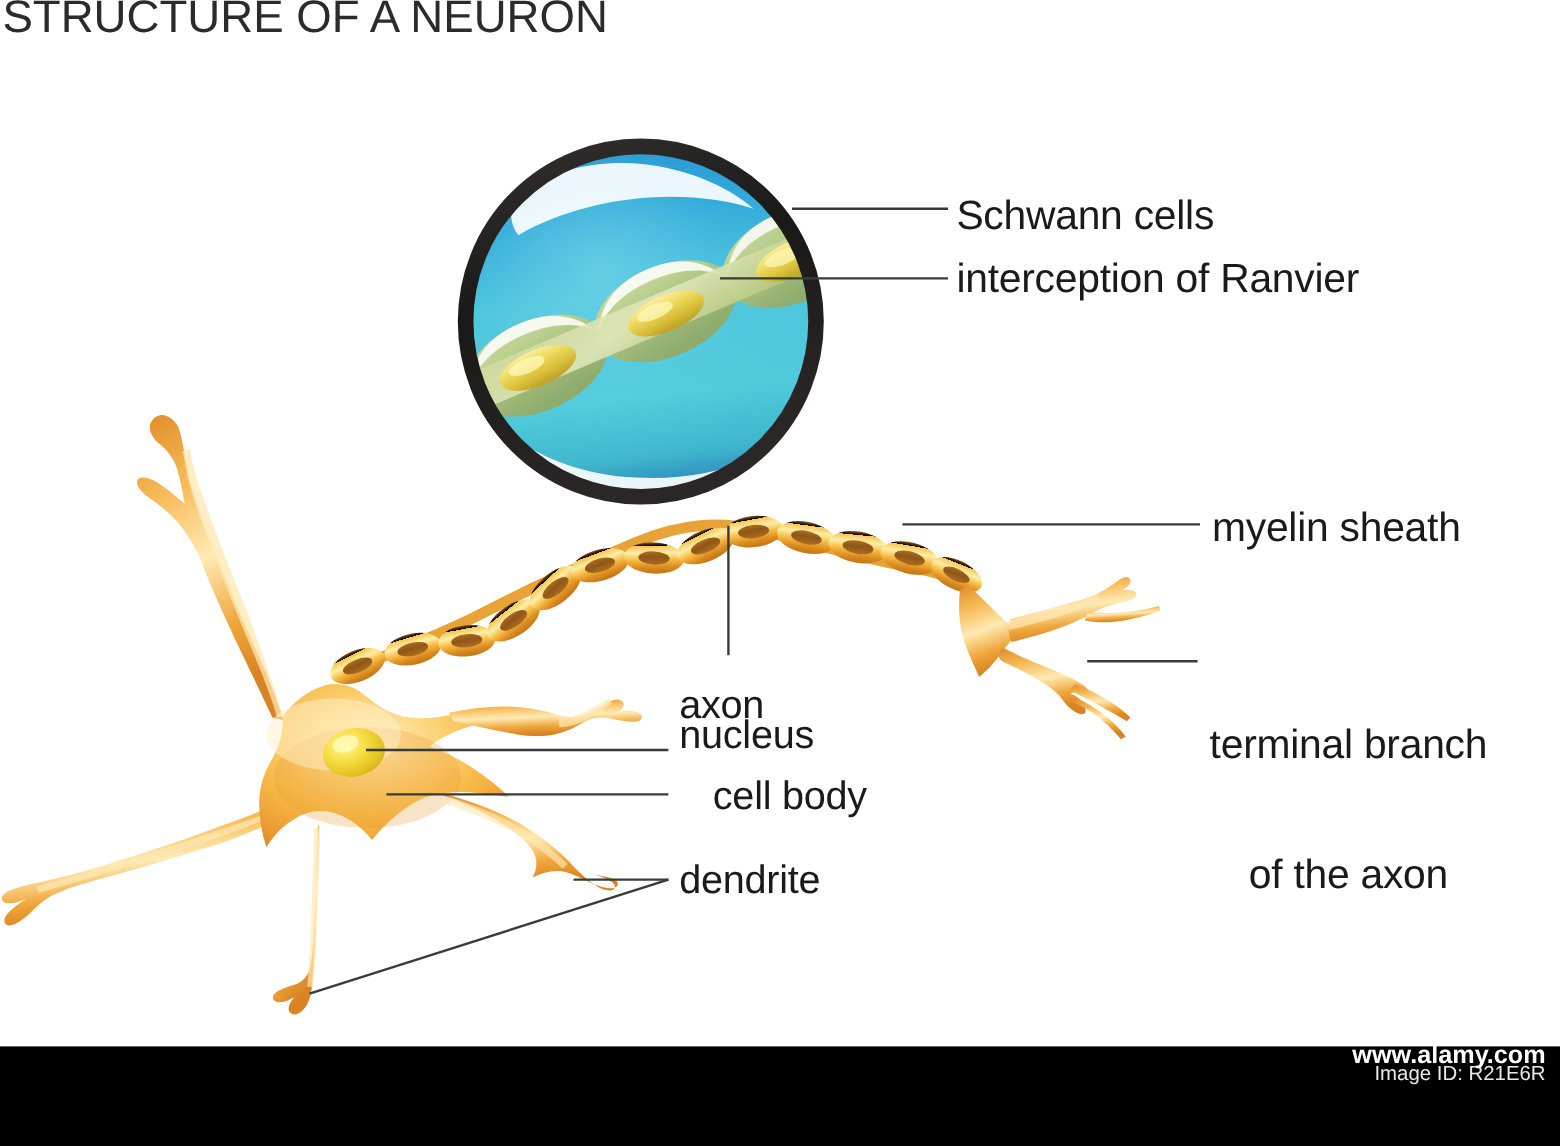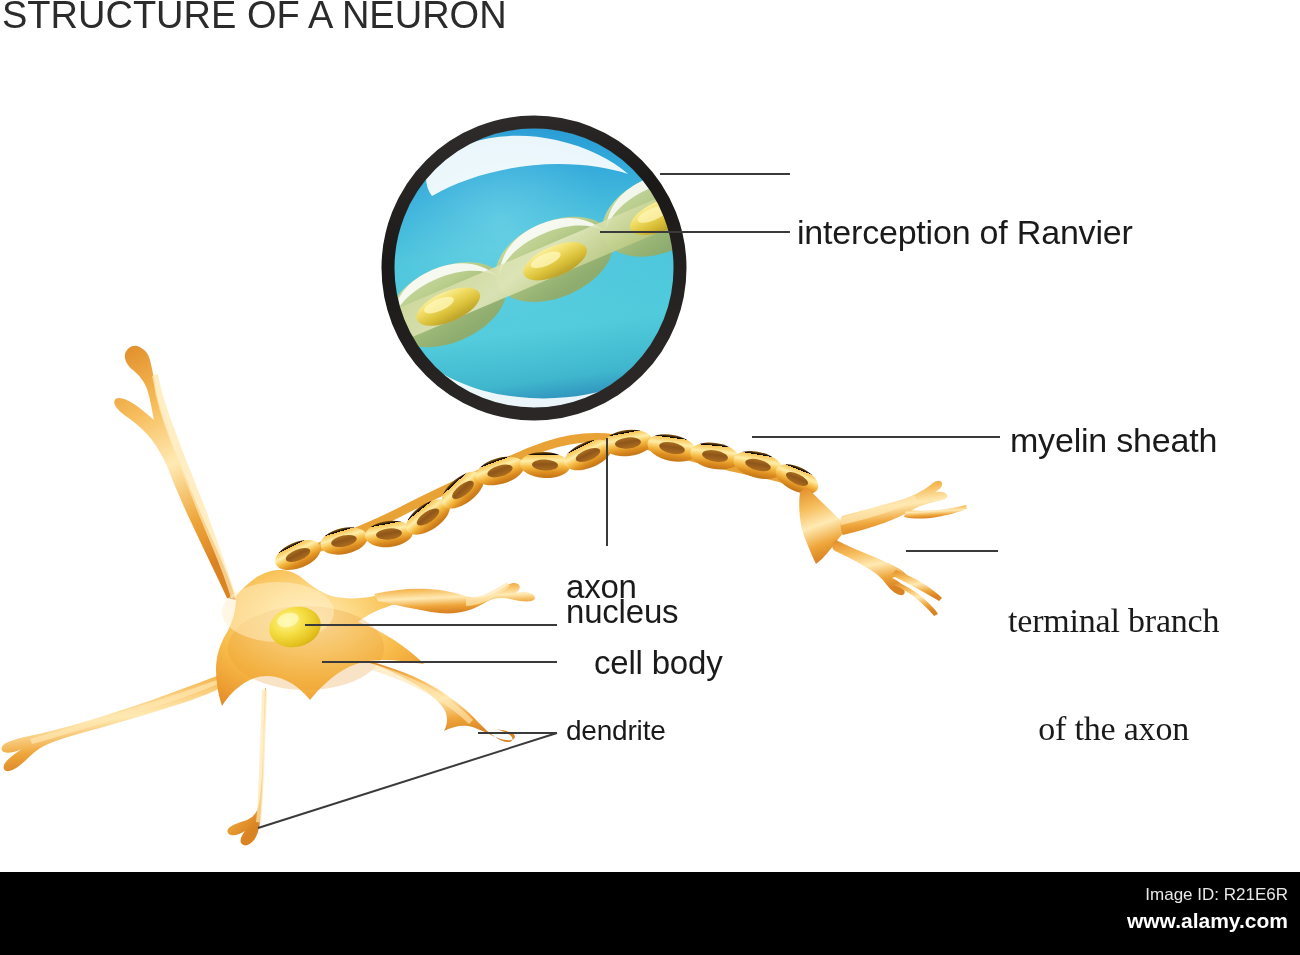--- a/index.html
+++ b/index.html
@@ -36,25 +36,25 @@
   #title {
     left: 2px;
     top: -5px;
     font-size: 38px;
     letter-spacing: 0px;
     color: #2b2b2b;
   }
   #lbl-schwann      { left: 797px; top: 162px; font-size: 34px; }
   #lbl-ranvier      { left: 797px; top: 214px; font-size: 34px; }
   #lbl-myelin       { left: 1010px; top: 422px; font-size: 34px; }
-  #lbl-terminal     { left: 1008px; top: 531px; font-size: 34px; font-family: Liberation Serif, serif; }
+  #lbl-terminal     { left: 1008px; top: 531px; font-size: 34px; }
   #lbl-axon         { left: 566px; top: 570px; font-size: 33px; }
   #lbl-nucleus      { left: 566px; top: 595px; font-size: 33px; }
   #lbl-cellbody     { left: 566px; top: 646px; font-size: 33px; margin-left: 28px; }
-  #lbl-dendrite     { left: 566px; top: 716px; font-size: 28px; }
+  #lbl-dendrite     { left: 566px; top: 716px; font-size: 33px; }
 
   
   #footer {
     position: absolute;
     left: 0;
     top: 872px;
     width: 1300px;
     height: 83px;
     background: #000000;
   }
@@ -73,21 +73,21 @@
     right: 12px;
     top: 885px;
     color: #e8e8e8;
     font-size: 17px;
     font-family: "Liberation Sans", sans-serif;
     text-align: right;
   }
   #alamy-url {
     position: absolute;
     right: 12px;
-    top: 909px;
+    top: 868px;
     color: #ffffff;
     font-size: 21px;
     font-weight: 700;
     font-family: "Liberation Sans", sans-serif;
   }
 </style>
 </head>
 <body>
 
 <div id="stage">
@@ -420,20 +420,21 @@
       <line x1="607" y1="438" x2="607" y2="546"></line>
       <line x1="305" y1="625" x2="557" y2="625"></line>
       <line x1="322" y1="662" x2="557" y2="662"></line>
       <line x1="478" y1="733" x2="557" y2="733"></line>
       <line x1="258" y1="828" x2="557" y2="733"></line>
     </g>
   </svg>
 
   <div class="label" id="title">STRUCTURE OF A NEURON</div>
 
+  <div class="label" id="lbl-schwann">Schwann cells</div>
 
   <div class="label" id="lbl-myelin">myelin sheath</div>
 
   <div class="label" id="lbl-ranvier">interception of Ranvier</div>
 
   <div class="label" id="lbl-terminal">
     <div>terminal branch</div>
     <div style="text-align:center;">of the axon</div>
   </div>
 

